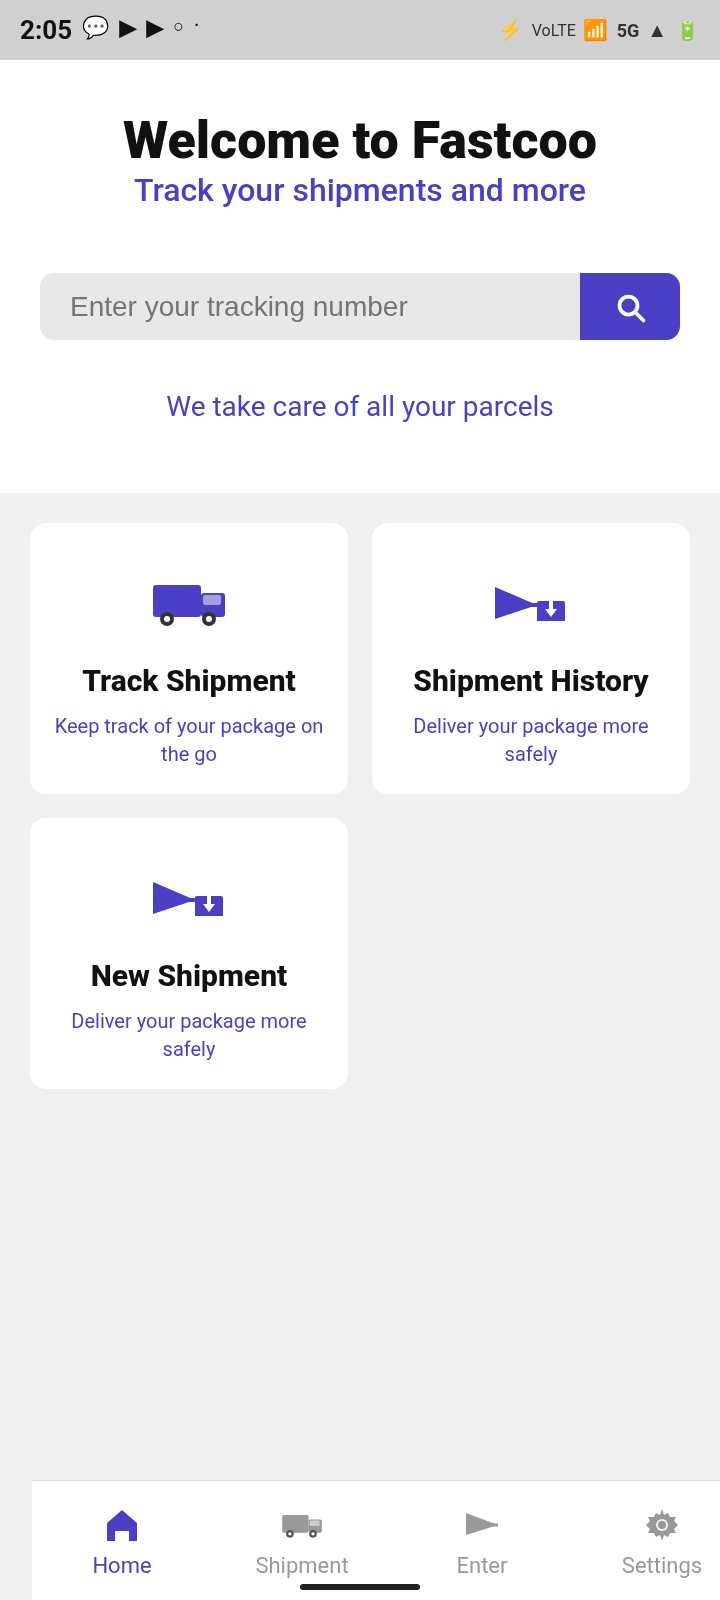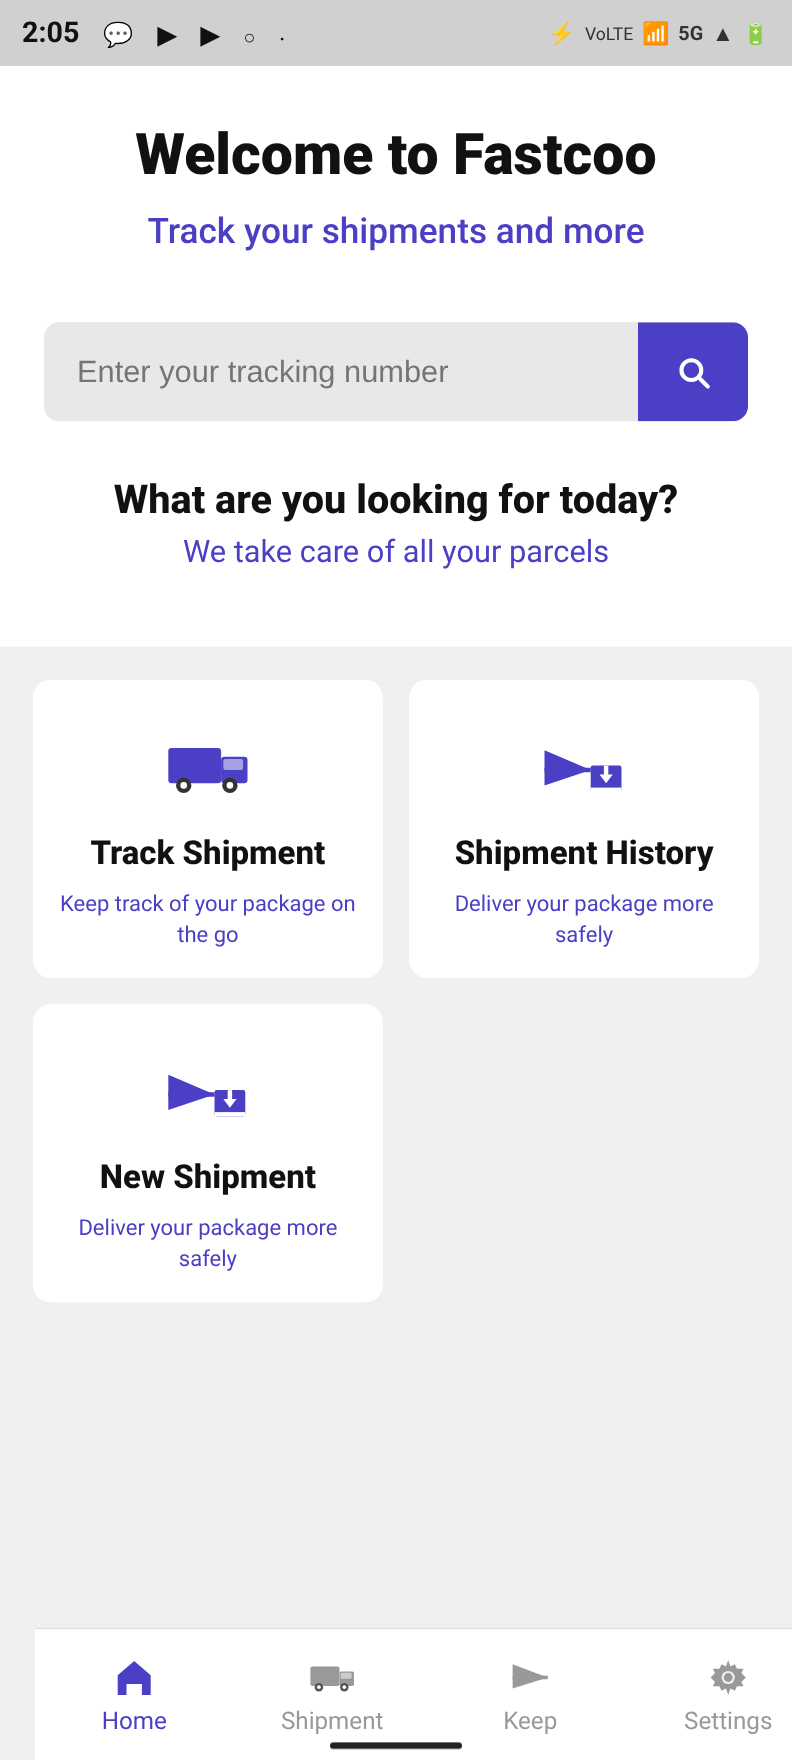--- a/index.html
+++ b/index.html
@@ -16,22 +16,22 @@
     .status-bar {
       background: #d0d0d0;
       height: 60px;
       display: flex;
       align-items: center;
       justify-content: space-between;
       padding: 0 20px;
     }
     .status-left {
       display: flex;
-      align-items: flex-end;
-      gap: 22px;
+      align-items: flex-start;
+      gap: 10px;
       font-size: 26px;
       font-weight: bold;
       color: #111;
     }
     .status-right {
       display: flex;
       align-items: center;
       gap: 8px;
     }
 
@@ -39,39 +39,39 @@
     .main-content {
       background: #fff;
       padding: 50px 40px 30px;
     }
 
     .app-title {
       font-size: 52px;
       font-weight: 900;
       color: #111;
       text-align: center;
-      margin-bottom: 20px;
+      margin-bottom: 0;
     }
 
     .app-subtitle {
       font-size: 32px;
       color: #4a3fc5;
       text-align: center;
       margin-bottom: 64px;
       font-weight: 500;
     }
 
     
     .search-container {
       display: flex;
       background: #e8e8e8;
       border-radius: 14px;
       overflow: hidden;
       margin-bottom: 50px;
-      height: 90px;
+      height: 67px;
     }
     .search-input {
       flex: 1;
       border: none;
       background: transparent;
       font-size: 28px;
       color: #888;
       padding: 0 30px;
       outline: none;
     }
@@ -237,21 +237,20 @@
 
   <div class="search-container">
     <input class="search-input" type="text" placeholder="Enter your tracking number" style="">
     <button class="search-button">
       <svg viewBox="0 0 24 24" xmlns="http://www.w3.org/2000/svg">
         <path d="M21 21l-4.35-4.35M17 11A6 6 0 1 1 5 11a6 6 0 0 1 12 0z" stroke="white" stroke-width="2.5" stroke-linecap="round" fill="none"></path>
       </svg>
     </button>
   </div>
 
-  <h2 class="section-title">What are you looking for today?</h2>
   <p class="section-subtitle">We take care of all your parcels</p>
 </div>
 
 <div class="cards-area">
   <div class="cards-grid">
 
     <div class="card">
       <div class="card-icon">
         <svg width="80" height="60" viewBox="0 0 80 60" fill="none" xmlns="http://www.w3.org/2000/svg">
 
@@ -337,21 +336,21 @@
     <span class="nav-label">Shipment</span>
   </div>
 
   <div class="nav-item">
     <div class="nav-icon">
       <svg width="40" height="40" viewBox="0 0 40 40" fill="none" xmlns="http://www.w3.org/2000/svg">
         <polygon points="4,8 36,20 4,30" fill="#999"></polygon>
         <line x1="4" y1="20" x2="36" y2="20" stroke="#999" stroke-width="3"></line>
       </svg>
     </div>
-    <span class="nav-label">Keep</span>
+    <span class="nav-label">Enter</span>
   </div>
 
   <div class="nav-item">
     <div class="nav-icon">
       <svg width="40" height="40" viewBox="0 0 40 40" fill="none" xmlns="http://www.w3.org/2000/svg">
         <circle cx="20" cy="20" r="5" fill="#999"></circle>
         <path d="M20 4 L22 10 L26 8 L28 12 L34 12 L32 16 L36 20 L32 24 L34 28 L28 28 L26 32 L22 30 L20 36 L18 30 L14 32 L12 28 L6 28 L8 24 L4 20 L8 16 L6 12 L12 12 L14 8 L18 10 Z" fill="#999"></path>
         <circle cx="20" cy="20" r="6" fill="#f0f0f0"></circle>
         <circle cx="20" cy="20" r="4" fill="#999"></circle>
       </svg>

